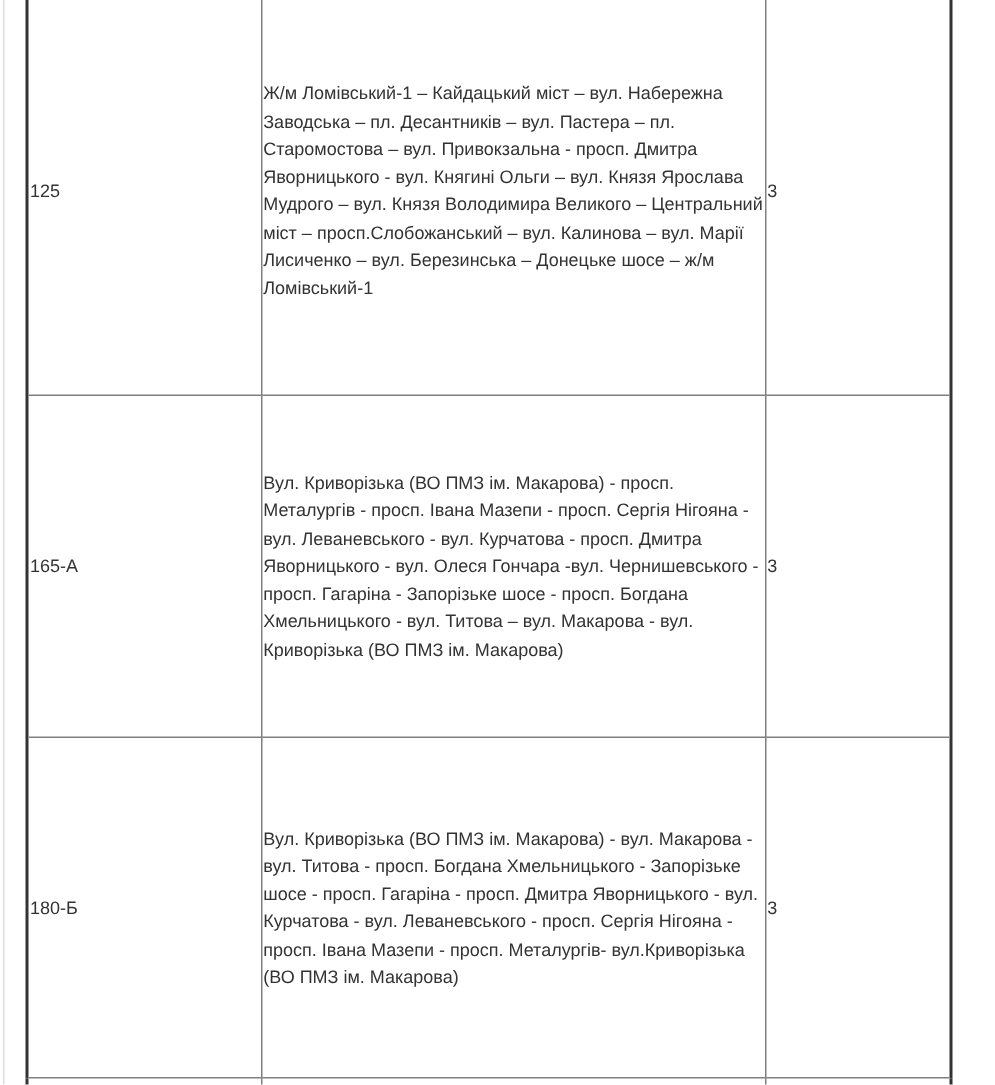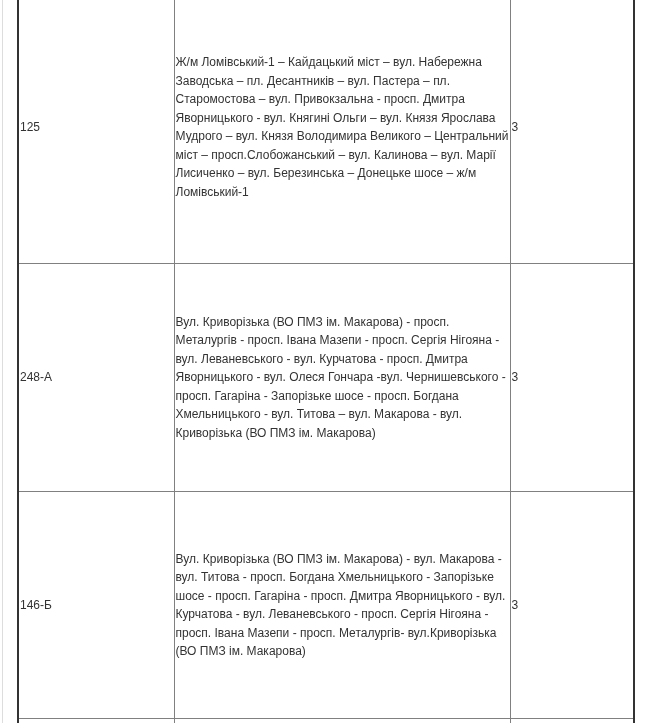--- a/index.html
+++ b/index.html
@@ -25,26 +25,26 @@
       <col class="c2">
       <col class="c3">
     </colgroup>
   <tbody>
       <tr class="r0">
     <td>125</td>
     <td class="route">Ж/м Ломівський-1 – Кайдацький міст – вул. Набережна Заводська – пл. Десантників – вул. Пастера – пл. Старомостова – вул. Привокзальна - просп. Дмитра Яворницького - вул. Княгині Ольги – вул. Князя Ярослава Мудрого – вул. Князя Володимира Великого – Центральний міст – просп.Слобожанський – вул. Калинова – вул. Марії Лисиченко – вул. Березинська – Донецьке шосе – ж/м Ломівський-1</td>
     <td>3</td>
   </tr>
   <tr class="r1">
-    <td>248-А</td>
+    <td>165-А</td>
     <td class="route">Вул. Криворізька (ВО ПМЗ ім. Макарова) - просп. Металургів - просп. Івана Мазепи - просп. Сергія Нігояна - вул. Леваневського - вул. Курчатова - просп. Дмитра Яворницького - вул. Олеся Гончара -вул. Чернишевського - просп. Гагаріна - Запорізьке шосе - просп. Богдана Хмельницького - вул. Титова – вул. Макарова - вул. Криворізька (ВО ПМЗ ім. Макарова)</td>
     <td>3</td>
   </tr>
   <tr class="r2">
-    <td>146-Б</td>
+    <td>180-Б</td>
     <td class="route">Вул. Криворізька (ВО ПМЗ ім. Макарова) - вул. Макарова - вул. Титова - просп. Богдана Хмельницького - Запорізьке шосе - просп. Гагаріна - просп. Дмитра Яворницького - вул. Курчатова - вул. Леваневського - просп. Сергія Нігояна - просп. Івана Мазепи - просп. Металургів- вул.Криворізька (ВО ПМЗ ім. Макарова)</td>
     <td>3</td>
   </tr>
   <tr class="r3">
     <td></td>
     <td class="route"></td>
     <td></td>
   </tr>
 </tbody>
   </table>

